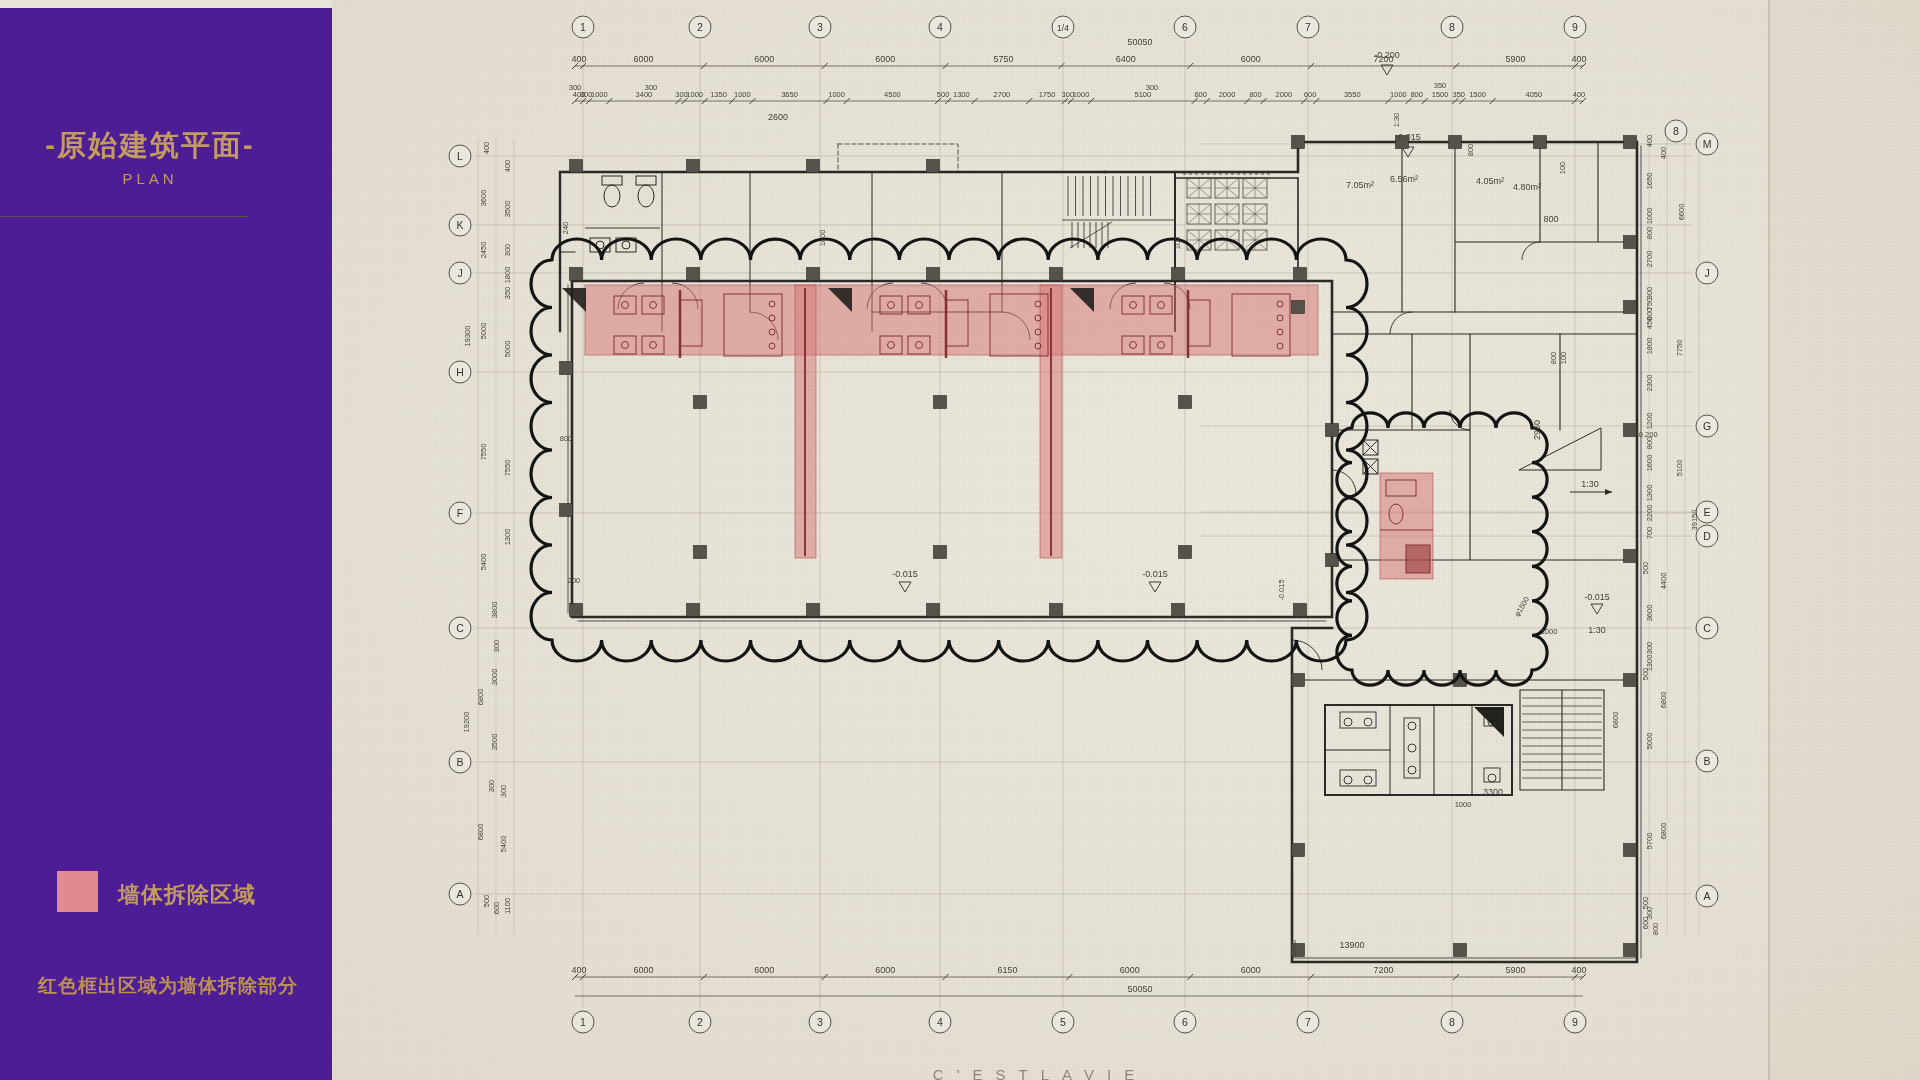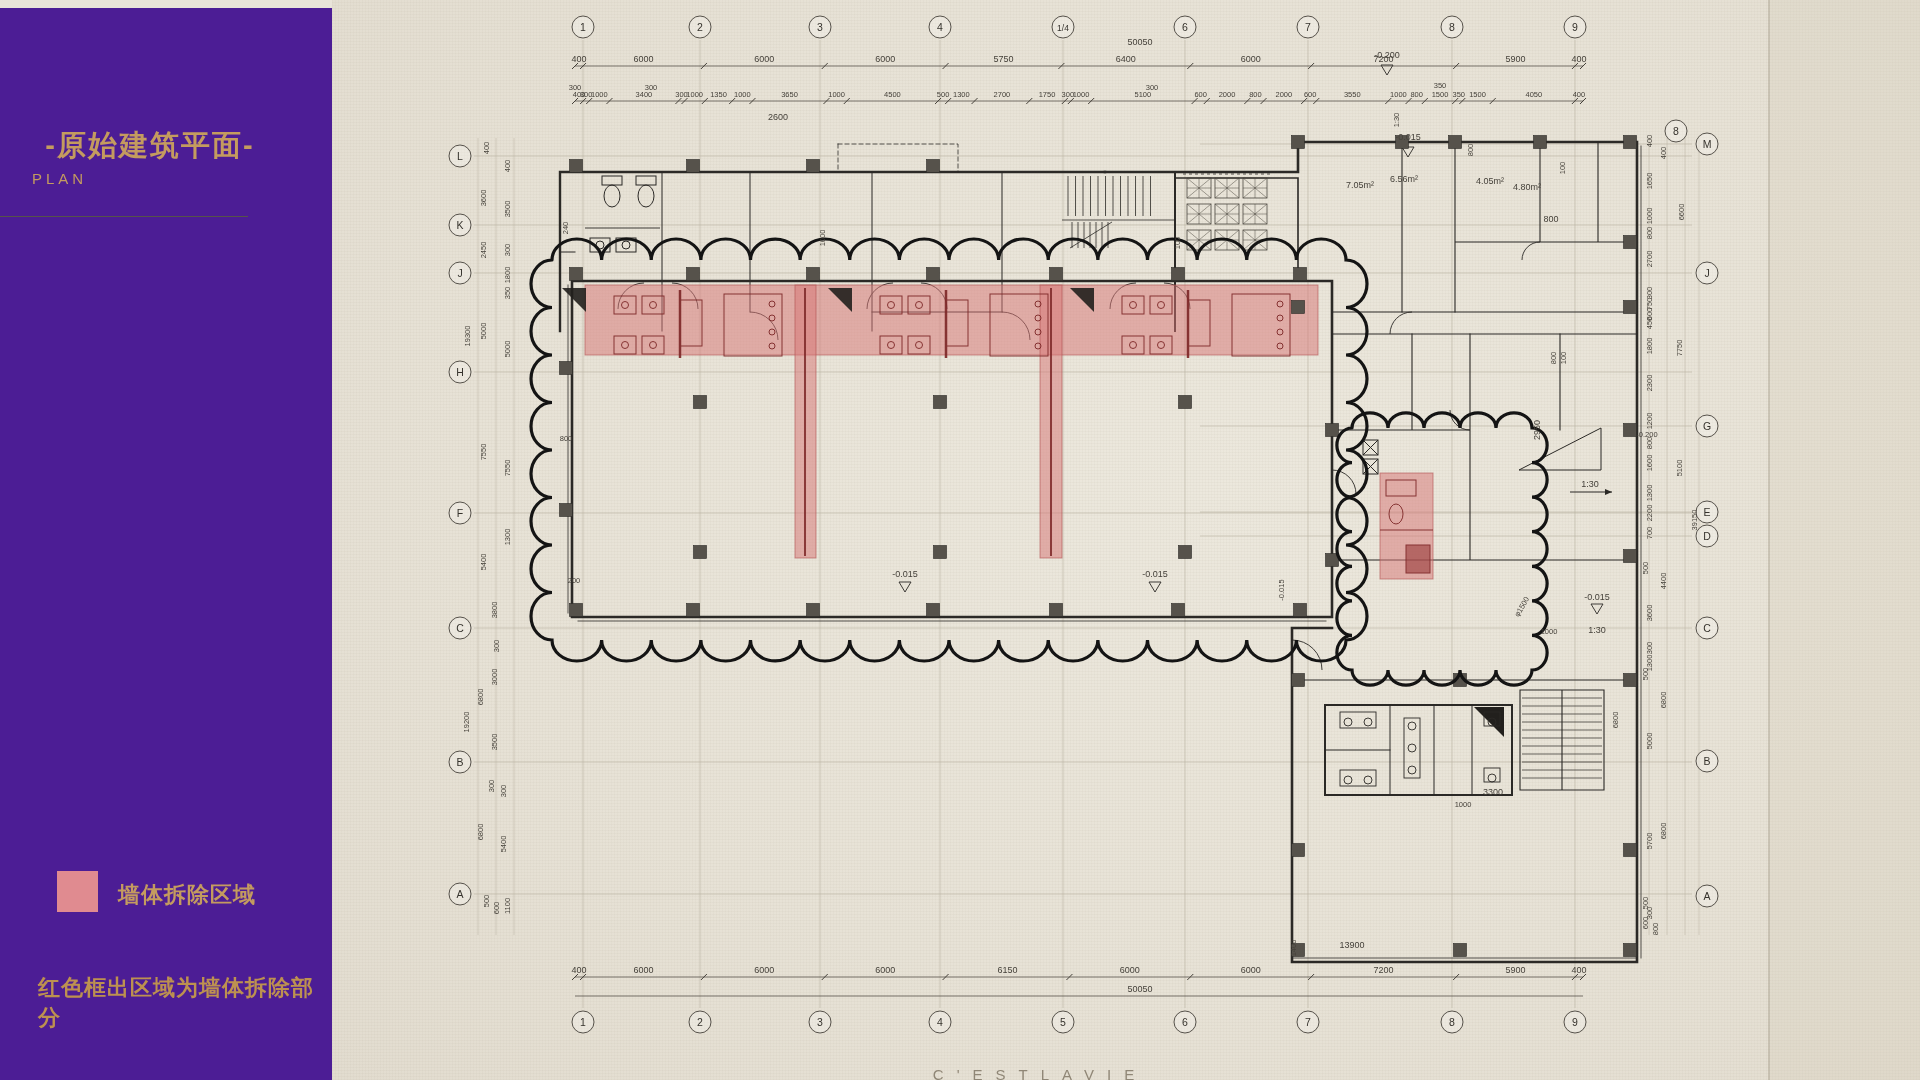--- a/index.html
+++ b/index.html
@@ -13,29 +13,29 @@
       repeating-linear-gradient(90deg, rgba(160,150,130,.05) 0 1px, transparent 1px 3px),
       radial-gradient(ellipse at 55% 45%, #ece8dd 0%, #e7e2d6 60%, #e2dccf 100%);}
   #paper-seam{position:absolute;left:1768px;top:0;width:2px;height:1080px;
     background:rgba(150,140,120,.35);}
   #paper-right{position:absolute;left:1770px;top:0;width:150px;height:1080px;
     background:rgba(210,202,185,.25);}
   
   #sidebar{position:absolute;left:0;top:8px;width:332px;height:1080px;background:#4c1d95;}
   .sb-title{position:absolute;left:0;top:118px;width:300px;text-align:center;
     color:#c49b5f;font-size:29px;font-weight:bold;letter-spacing:2px;}
-  .sb-sub{position:absolute;left:0;top:162px;width:300px;text-align:left;
-    color:#c49b5f;font-size:15px;letter-spacing:4px;margin-left:32px;}
+  .sb-sub{position:absolute;left:0;top:162px;width:300px;text-align:center;
+    color:#c49b5f;font-size:15px;letter-spacing:4px;}
   .sb-line{position:absolute;left:0;top:208px;width:248px;height:1px;background:#57524a;}
   .legend-swatch{position:absolute;left:57px;top:863px;width:41px;height:41px;
     background:#e08b90;}
   .legend-label{position:absolute;left:118px;top:872px;color:#c49b5f;
     font-size:22px;font-weight:bold;letter-spacing:1px;font-family:Liberation Serif, serif;}
   .legend-note{position:absolute;left:38px;top:965px;color:#bd9150;
-    font-size:22px;font-weight:bold;letter-spacing:1px;}
+    font-size:19px;font-weight:bold;letter-spacing:1px;}
   
   #watermark{position:absolute;left:830px;top:1066px;width:420px;text-align:center;
     color:rgba(122,113,95,.8);font-size:15px;letter-spacing:13px;}
   svg text{font-family:"Liberation Sans","DejaVu Sans",sans-serif;}
 </style>
 </head>
 <body>
 
 <div id="sidebar">
   <div class="sb-title">-原始建筑平面-</div>

